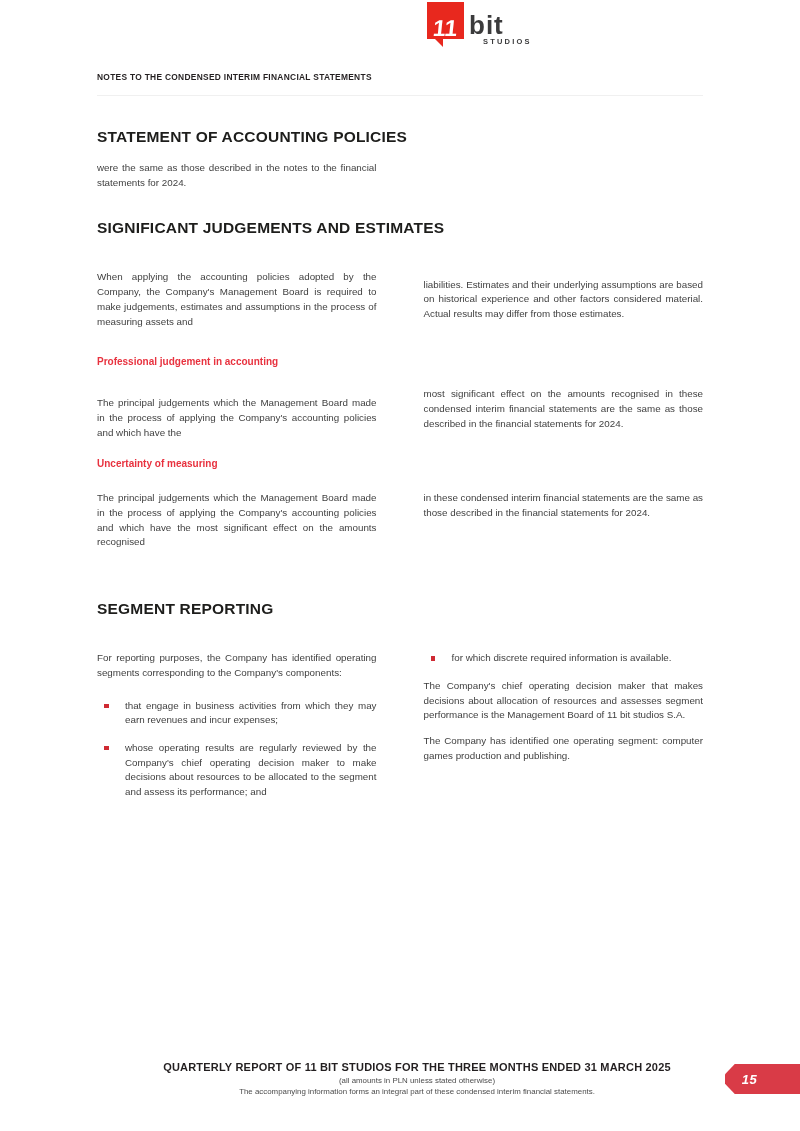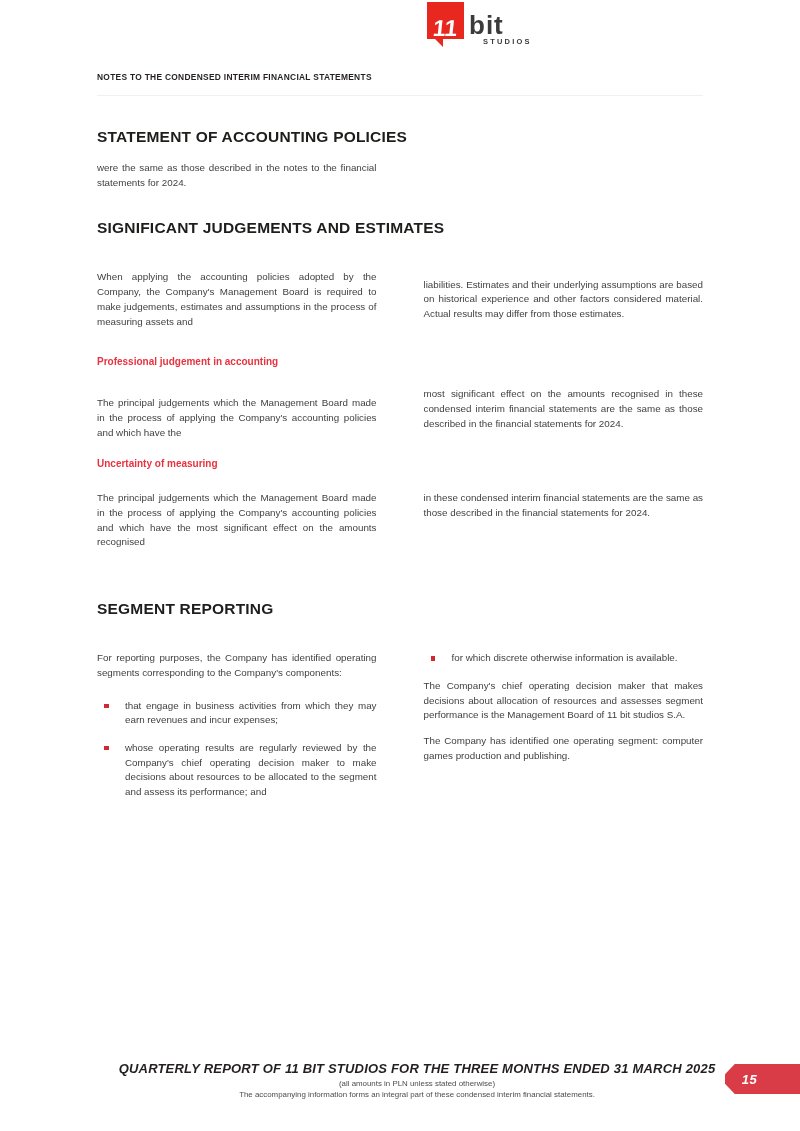--- a/index.html
+++ b/index.html
@@ -75,21 +75,21 @@
   .s5-right .para-a { margin-top:13px; }
   .s5-right .para-b { margin-top:11px; }
   .s5-left .intro { margin-bottom:18px; }
   .s5-left .bullet + .bullet { margin-top:13px; }
 
   
   .footer {
     position:absolute; top:1061px; left:34px; width:766px;
     text-align:center;
   }
-  .footer-line1 { font-size:13px; font-weight:bold; color:#231f20; letter-spacing:0.2px;font-style:italic; }
+  .footer-line1 { font-size:11px; font-weight:bold; color:#231f20; letter-spacing:0.2px; }
   .footer-line2 { font-size:7.9px; color:#4c4c4c; margin-top:2.5px; }
   .footer-line3 { font-size:7.9px; color:#4c4c4c; margin-top:2.5px; }
 
   .page-badge {
     position:absolute; top:1064px; right:0; width:75px; height:30px;
     background:#d93b47;
     clip-path:polygon(13% 0, 100% 0, 100% 100%, 13% 100%, 0 66%, 0 34%);
     display:flex; align-items:center; justify-content:center;font-style:italic;
   }
   .page-badge .page-number {
@@ -149,21 +149,21 @@
           <span>that engage in business activities from which they may earn revenues and incur expenses;</span>
         </div>
         <div class="bullet">
           <span class="bullet-marker"></span>
           <span>whose operating results are regularly reviewed by the Company's chief operating decision maker to make decisions about resources to be allocated to the segment and assess its performance; and</span>
         </div>
       </div>
       <div class="col col-right s5-right">
         <div class="bullet first-right">
           <span class="bullet-marker"></span>
-          <span>for which discrete otherwise information is available.</span>
+          <span>for which discrete required information is available.</span>
         </div>
         <div class="para-a">The Company's chief operating decision maker that makes decisions about allocation of resources and assesses segment performance is the Management Board of 11 bit studios S.A.</div>
         <div class="para-b">The Company has identified one operating segment: computer games production and publishing.</div>
       </div>
     </div>
 
   </div>
 
   <div class="footer">
     <div class="footer-line1">QUARTERLY REPORT OF 11 BIT STUDIOS FOR THE THREE MONTHS ENDED 31 MARCH 2025</div>

